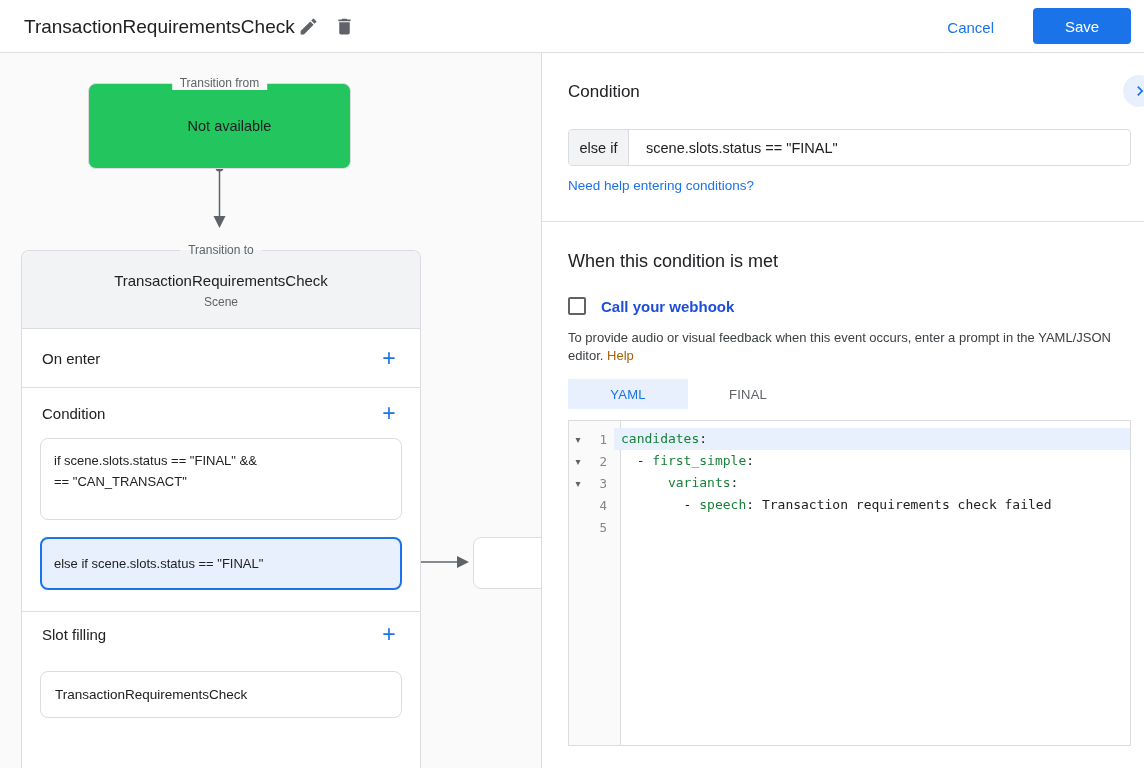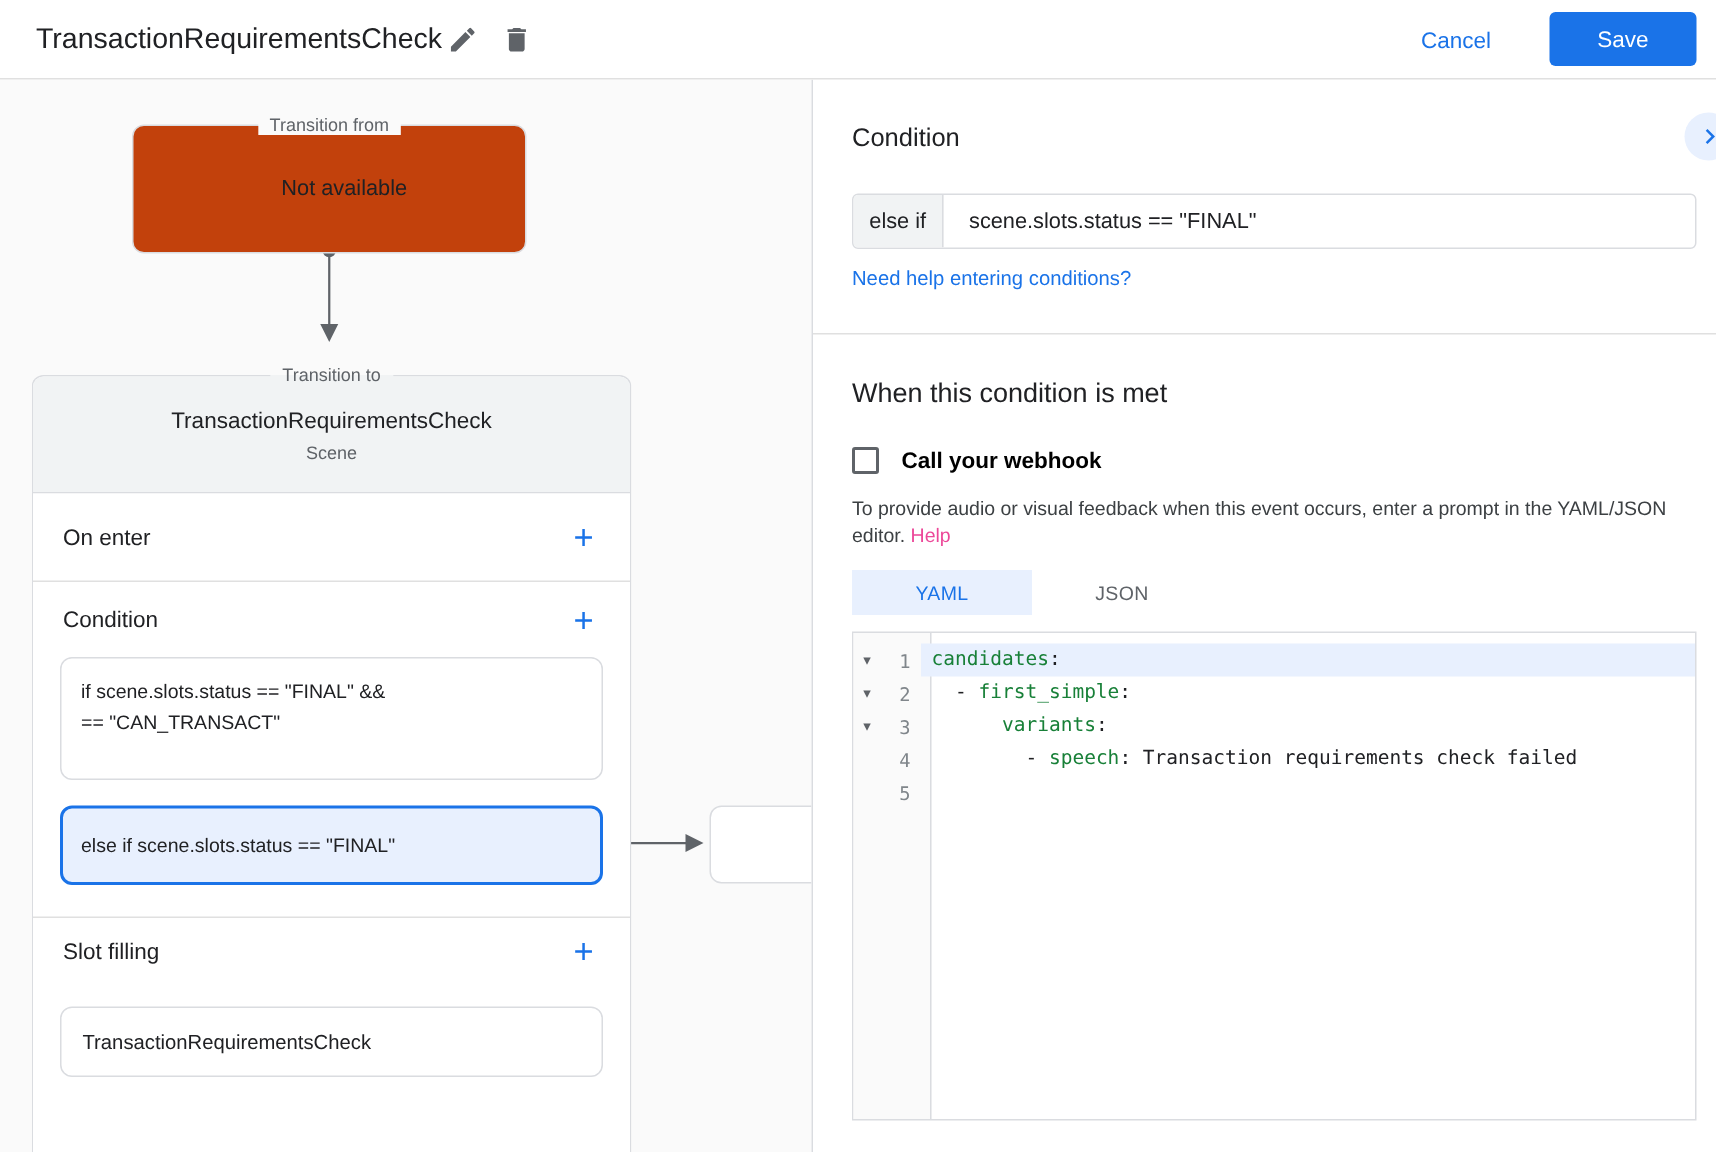--- a/index.html
+++ b/index.html
@@ -16,21 +16,21 @@
   .btn-edit { left:296px; }
   .btn-delete { left:332px; }
   .btn-cancel { position:absolute; right:134px; top:9px; height:36px; padding:0 16px; background:transparent;
                 border:none; color:#1a73e8; font-size:15px; font-weight:500; font-family:inherit; cursor:pointer; }
   .btn-save { position:absolute; right:13px; top:8px; width:98px; height:36px; background:#1a73e8; border:none;
               border-radius:4px; color:#fff; font-size:15px; font-weight:500; font-family:inherit; cursor:pointer; }
 
   
   .canvas { position:absolute; left:0; top:53px; width:541px; height:715px; background:#fafafa; overflow:hidden; }
 
-  .tfrom-box { position:absolute; left:88px; top:30px; width:263px; height:86px; background:#c2410c;
+  .tfrom-box { position:absolute; left:88px; top:30px; width:263px; height:86px; background:#22c55e;
                border:1px solid #dadce0; border-radius:8px; display:flex; align-items:center; justify-content:center;padding-left:20px; }
   .legend { position:absolute; top:-8px; left:50%; transform:translateX(-50%); font-size:12px; color:#5f6368;
             background:#fafafa; padding:0 8px; white-space:nowrap; }
   .tfrom-value { font-size:14.5px; color:#202124; }
 
   .connectors { position:absolute; left:0; top:0; width:541px; height:715px; pointer-events:none; }
 
   .target-box { position:absolute; left:473px; top:484px; width:80px; height:52px; background:#fff;
                 border:1px solid #dadce0; border-radius:8px; }
 
@@ -85,26 +85,26 @@
 
   .section-title { margin-top:29px; font-size:18px; color:#202124; }
 
   .check-row { display:flex; align-items:center; }
   .row-webhook { margin-top:25px; }
   .row-prompts { margin-top:28px; }
   .checkbox { width:18px; height:18px; border:2px solid #5f6368; border-radius:2px; background:#fff;
               flex:0 0 auto; cursor:pointer; position:relative; }
   .checkbox.checked { background:#1a73e8; border-color:#1a73e8; }
   .checkbox svg { position:absolute; left:0; top:0; width:14px; height:14px; fill:#fff; }
-  .check-label { margin-left:15px; font-size:15px; font-weight:700; color:#000000; cursor:pointer; }
+  .check-label { margin-left:15px; font-size:15px; font-weight:700; color:#1d4ed8; cursor:pointer; }
   .lang-badge { margin-left:16px; font-size:11px; font-weight:700; letter-spacing:.4px; color:#9334e6;
                 background:#f4ebfd; padding:4px 9px; border-radius:2px; }
 
   .helper { margin-top:14px; font-size:13px; line-height:17.5px; color:#3c4043; max-width:566px; }
-  .helper a { color:#ec4899; text-decoration:none; }
+  .helper a { color:#a16207; text-decoration:none; }
 
   .tabs { margin-top:15px; display:flex; }
   .tab { width:120px; height:30px; display:flex; align-items:center; justify-content:center; font-size:13px;
          font-weight:500; letter-spacing:.25px; color:#5f6368; cursor:pointer; }
   .tab.active { background:#e8f0fe; color:#1a73e8; }
 
   .editor { margin-top:11px; border:1px solid #dadce0; height:326px; position:relative; background:#fff;
             padding-top:7px; }
   .gutter-bg { position:absolute; left:0; top:0; bottom:0; width:52px; background:#fafafa;
                border-right:1px solid #dadce0; }
@@ -219,21 +219,21 @@
   <div class="check-row row-webhook">
     <div class="checkbox"></div>
     <span class="check-label">Call your webhook</span>
   </div>
 
 
   <div class="helper"><span>To provide audio or visual feedback when this event occurs, enter a prompt in the YAML/JSON editor. </span><a href="#">Help</a></div>
 
   <div class="tabs">
     <div class="tab active">YAML</div>
-    <div class="tab">JSON</div>
+    <div class="tab">FINAL</div>
   </div>
 
   <div class="editor">
     <div class="gutter-bg"></div>
 
     <div class="cl">
       <span class="fold">▾</span>
       <span class="num">1</span>
       <span class="code hl"><span class="pre"></span><span class="key">candidates</span><span class="post">:</span></span>
     </div>

